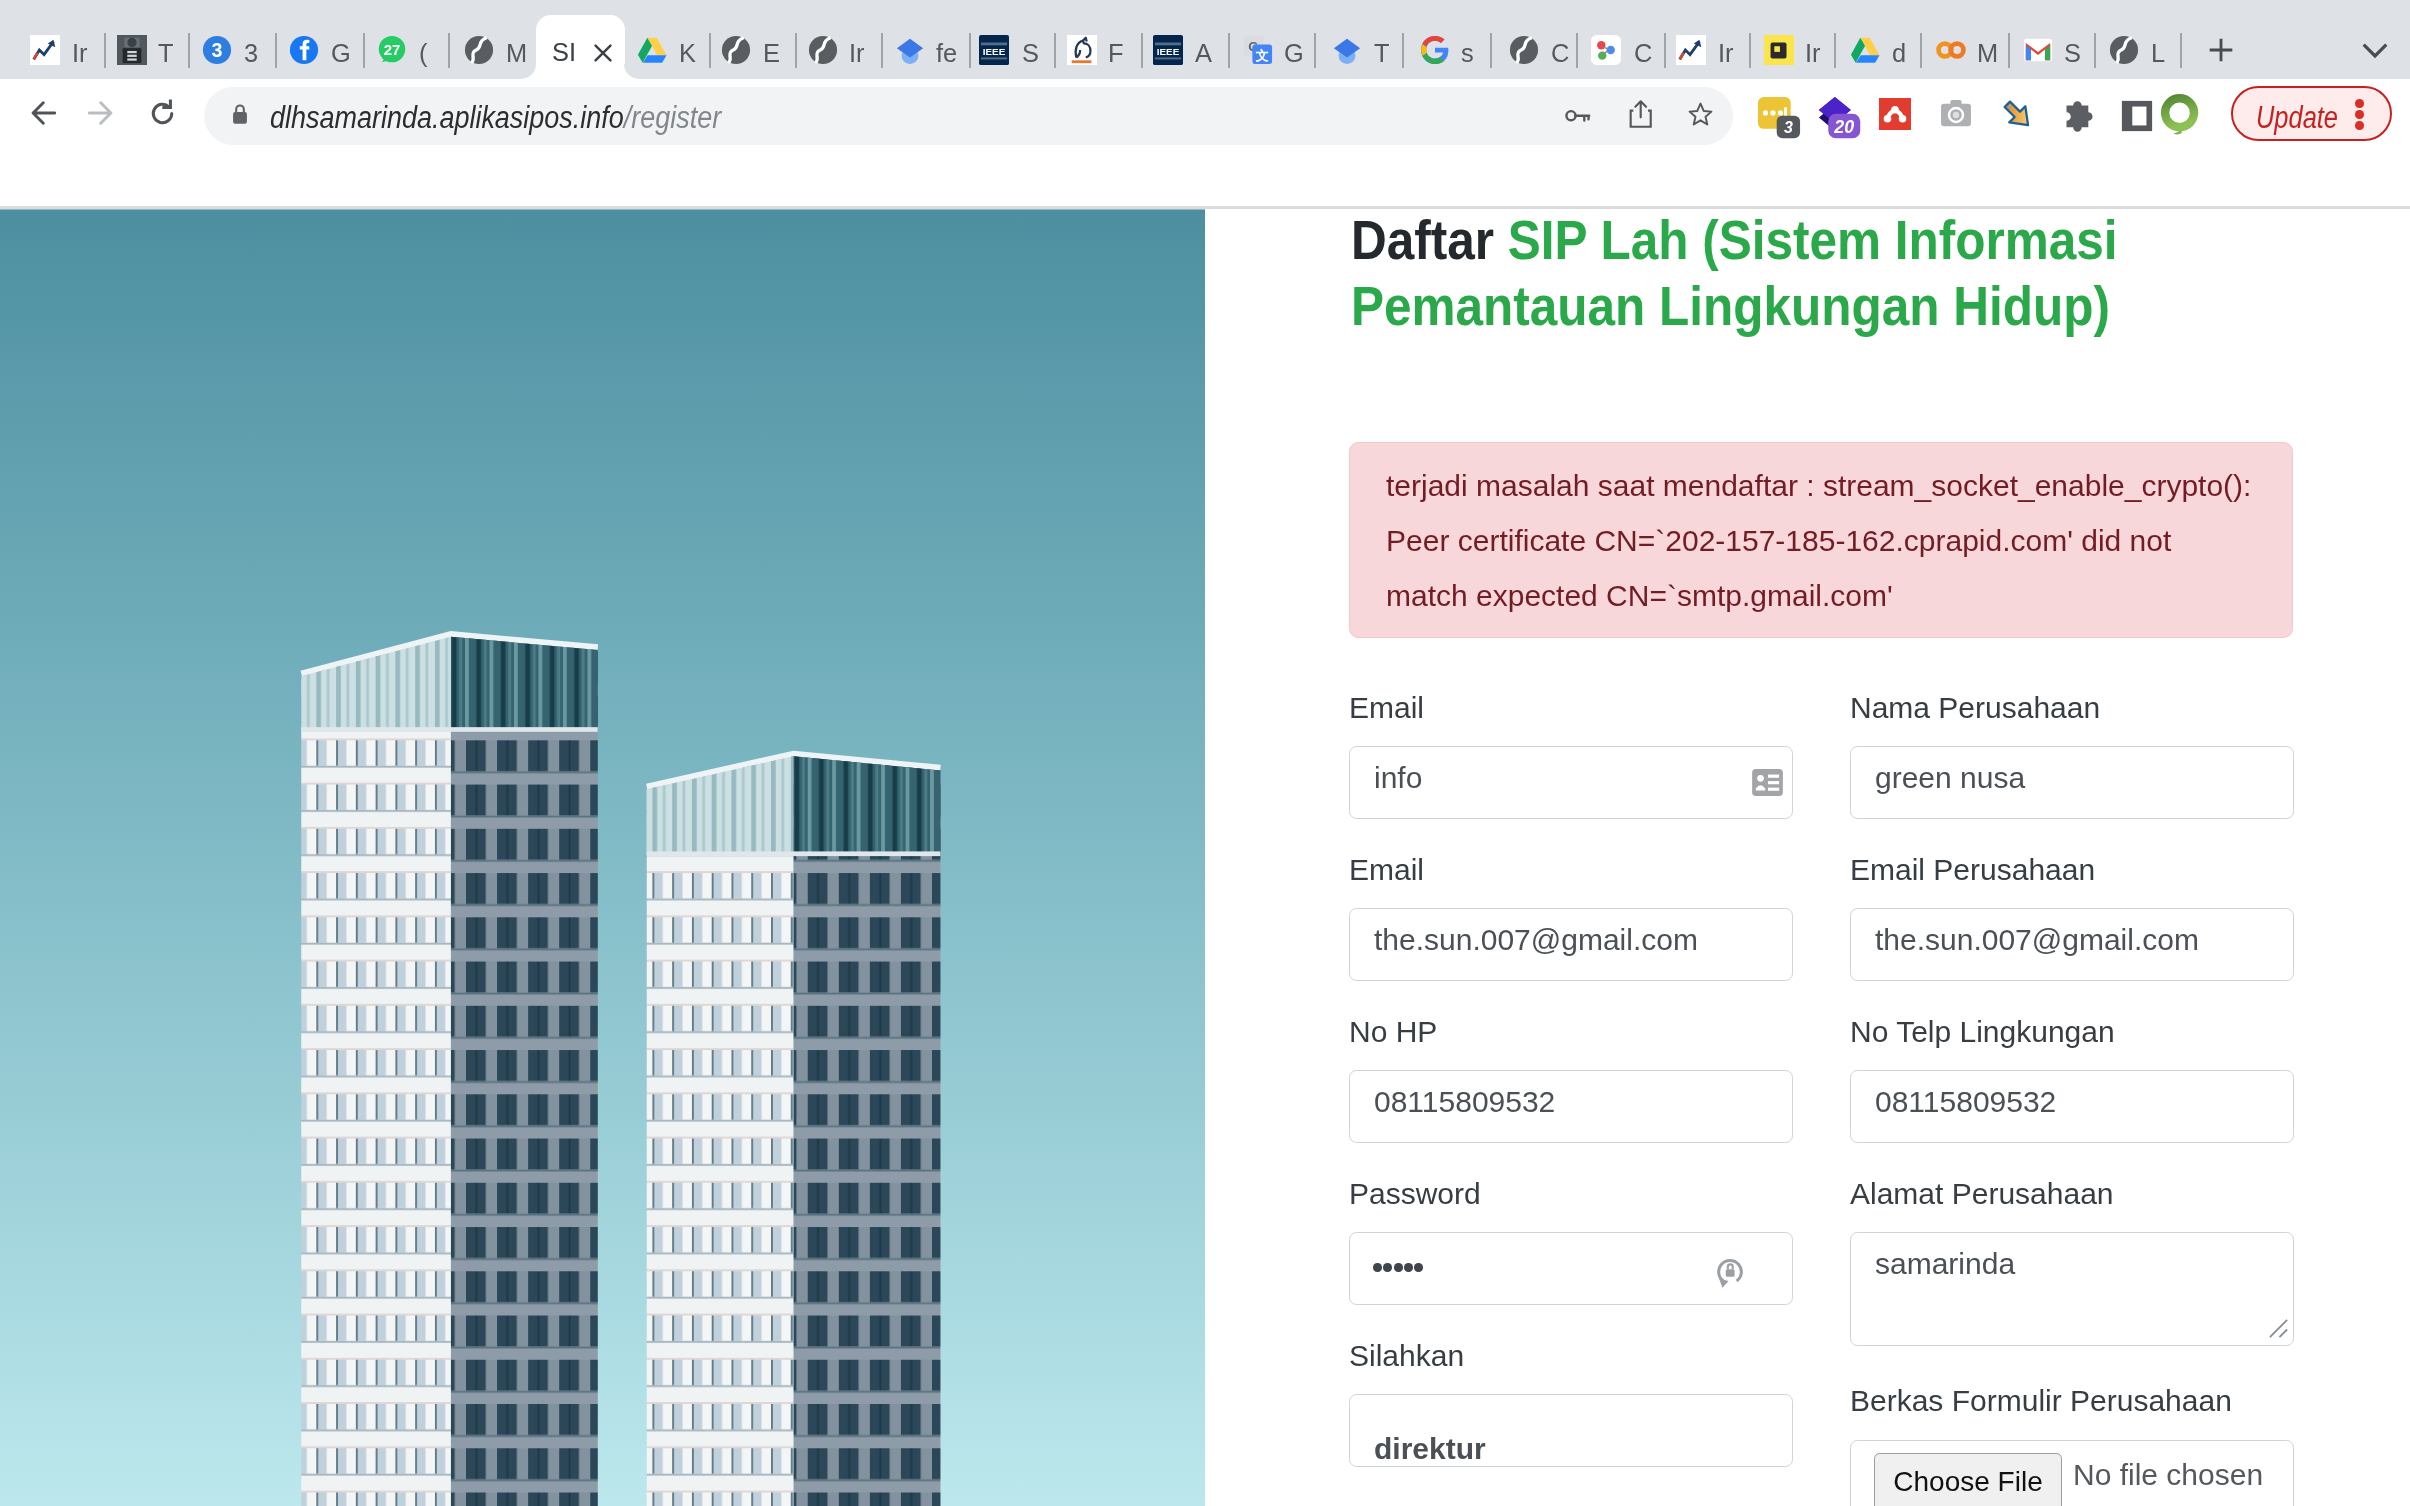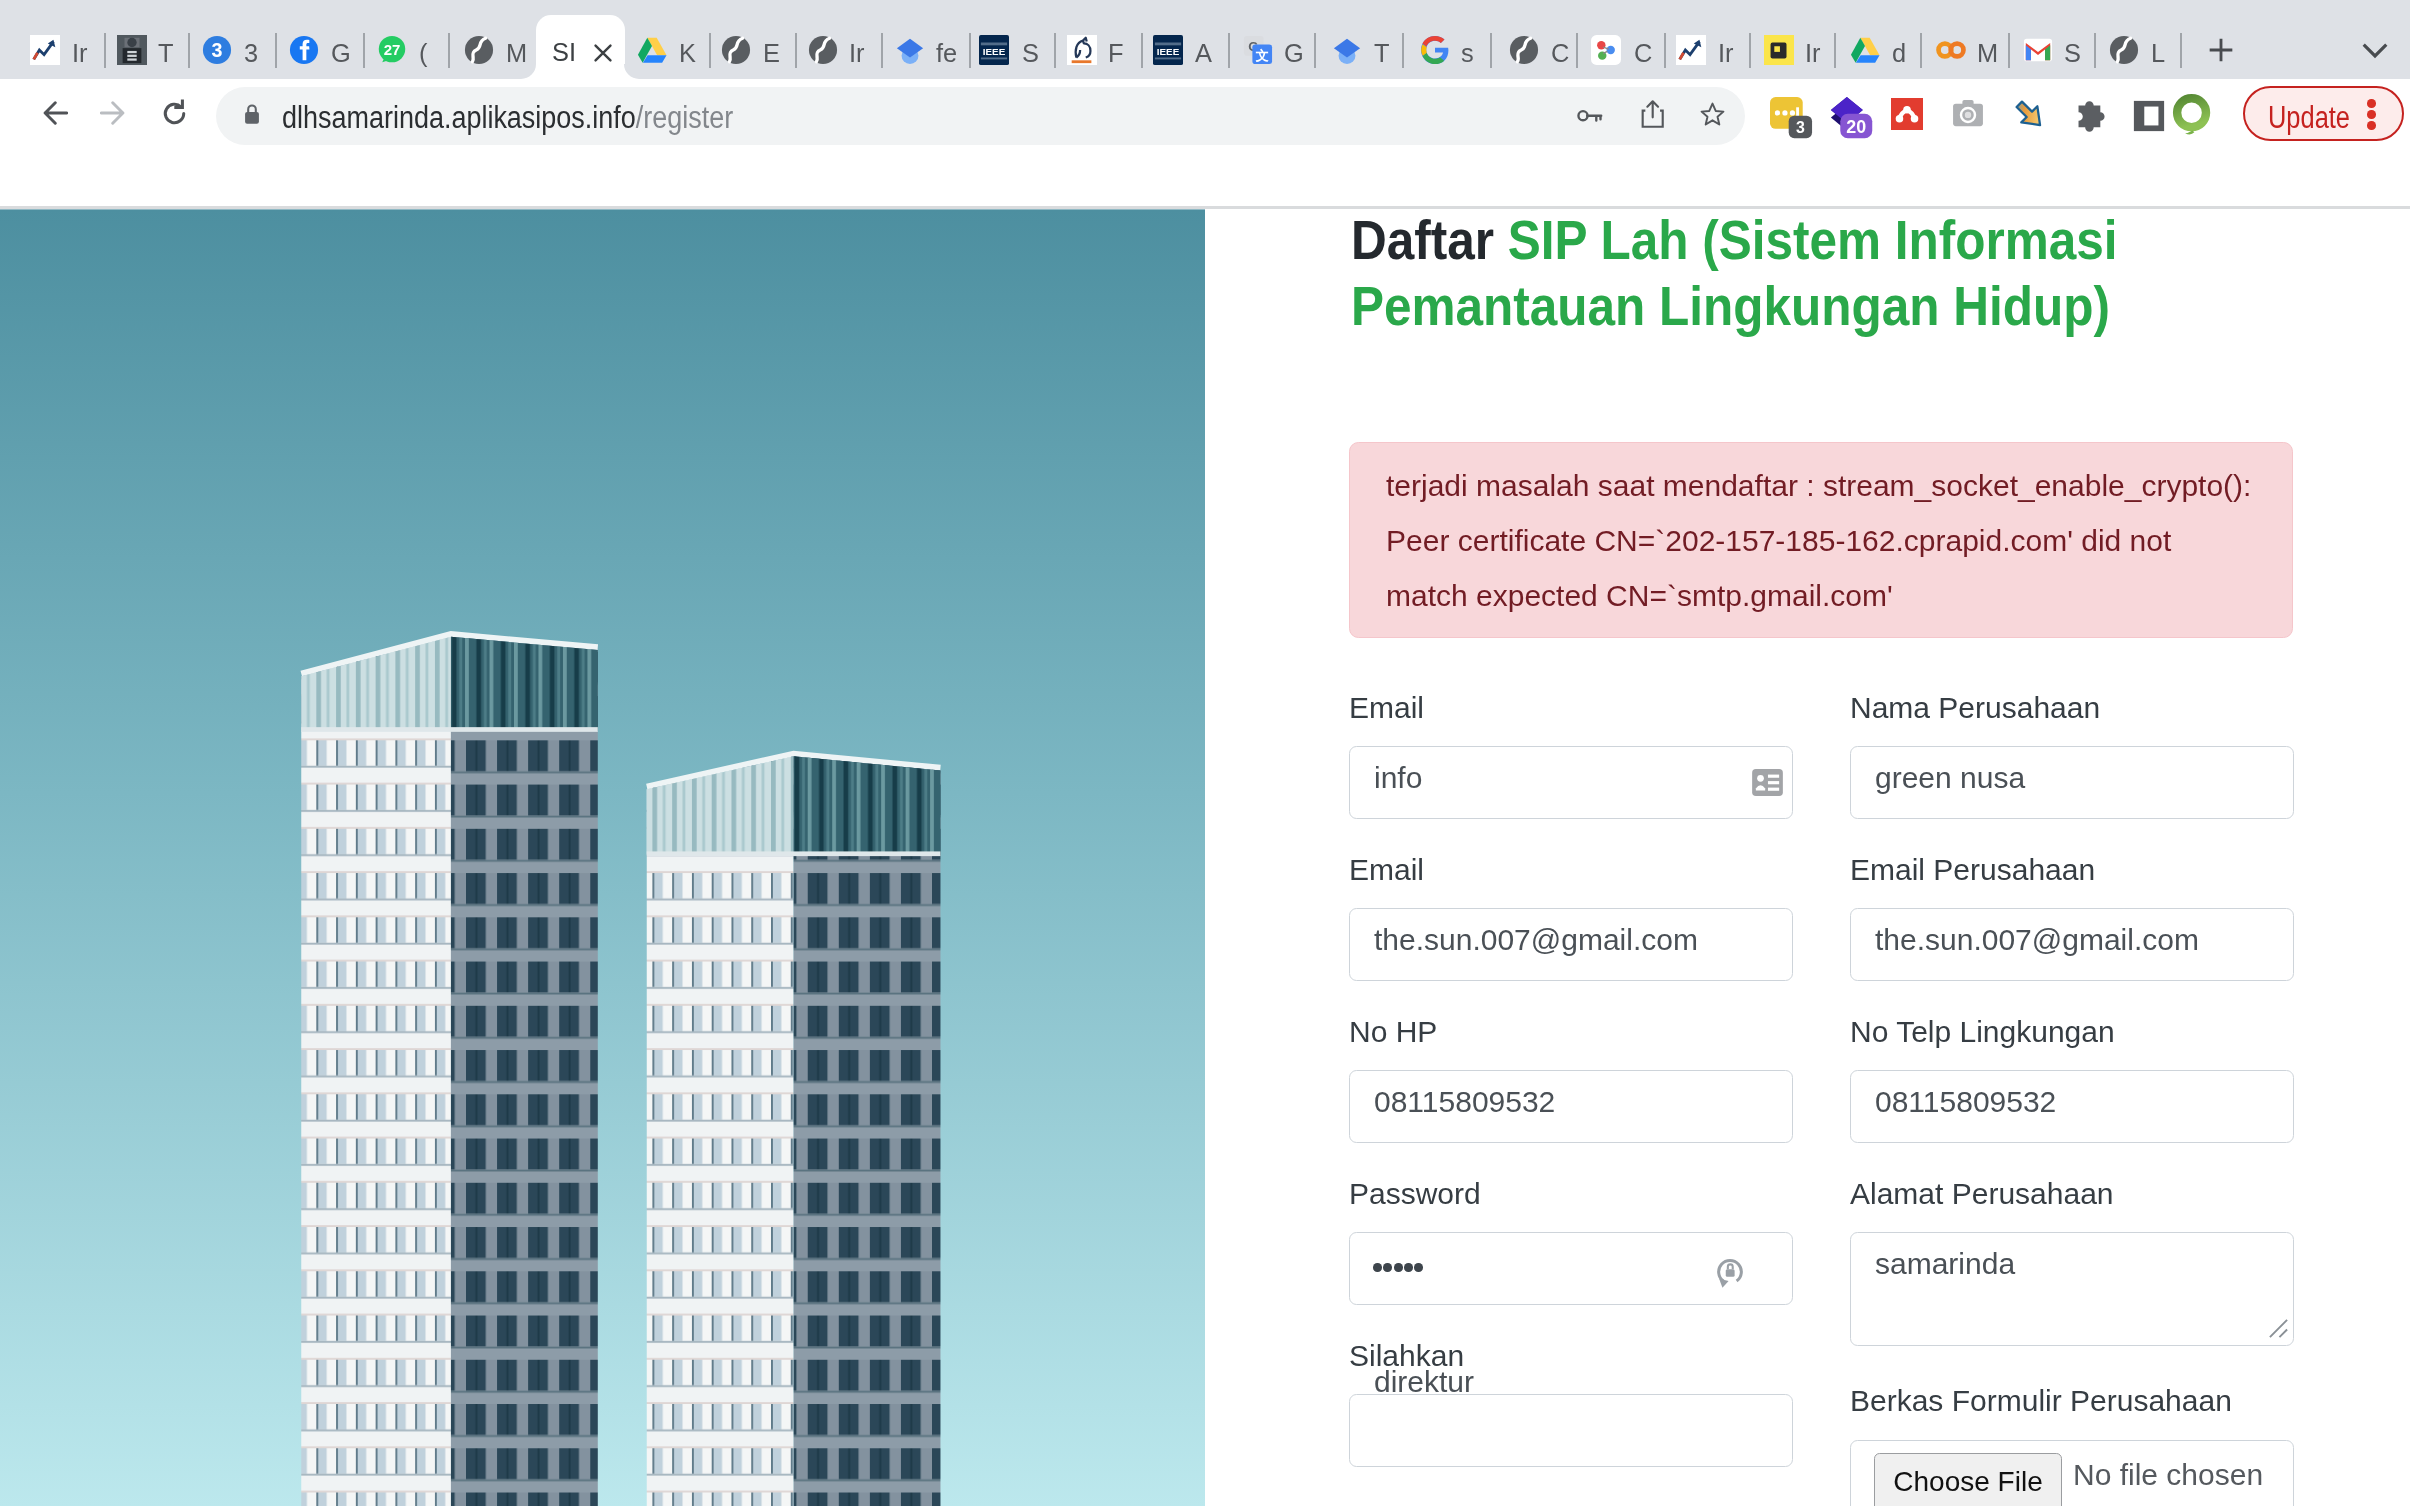--- a/index.html
+++ b/index.html
@@ -1,20 +1,20 @@
 <!DOCTYPE html>
 <html style="font-size:15px"><head>
 <meta charset="utf-8">
 <style>
   * { margin:0; padding:0; box-sizing:border-box; }
   html,body { width:2411px; height:1507px; overflow:hidden; background:#fff;
     font-family:"Liberation Sans", sans-serif; }
   .abs { position:absolute; }
   #tabstrip { position:absolute; left:0; top:0; width:2411px; height:79px; background:#dee1e6; }
-  #toolbar { position:absolute; left:12px; top:0; width:2381px; height:207px; background:transparent; }
+  #toolbar { position:absolute; left:0; top:0; width:2381px; height:207px; background:transparent;font-style:italic; }
   #hairline { position:absolute; left:0; top:206px; width:2411px; height:2.8px; background:#d9dbdd; }
   #content { position:absolute; left:0; top:209px; width:2411px; height:1298px; background:#fff; }
   .sep { position:absolute; top:33px; width:1.9px; height:35px; background:#a0a4a9; }
   .tletter { position:absolute; top:38px; height:30px; font-size:25.4px; color:#55585c; line-height:30px; white-space:nowrap; }
   .fav { position:absolute; top:35px; width:30px; height:30px; }
   .label { position:absolute; font-size:30px; line-height:45px; color:#363d43; }
   .input { position:absolute; width:444px; height:73px; background:#fff; border:1.9px solid #ced4da; border-radius:7.5px; }
   .itext { position:absolute; font-size:30px; line-height:45px; color:#4a5056; }
 </style>
 </head>
@@ -439,20 +439,20 @@
       </svg>
     <div class="label" style="left:1837px;top:962px;">Alamat Perusahaan</div>
     <div class="input" style="left:1837px;top:1023px;height:114px;"></div>
     <div class="itext" style="left:1862px;top:1032px;">samarinda</div>
     <svg class="abs" style="left:2255px;top:1109px;" width="21" height="21" viewBox="0 0 22 22">
         <path d="M20 2 L2 20 M20 12 L12 20" stroke="#8a9096" stroke-width="2"></path>
       </svg>
 
     <div class="label" style="left:1336px;top:1124px;">Silahkan</div>
     <div class="input" style="left:1336px;top:1185px;"></div>
-    <div class="itext" style="left:1361px;top:1150px;">direktur</div>
+    <div class="itext" style="left:1361px;top:1217px;font-weight:bold;">direktur</div>
     <div class="label" style="left:1837px;top:1169px;">Berkas Formulir Perusahaan</div>
     <div class="input" style="left:1837px;top:1231px;height:94px;"></div>
     <div class="abs" style="left:1861px;top:1244px;width:188px;height:60px;background:#f0f0f0;border:1.9px solid #9b9da0;border-radius:5.6px;font-size:28px;color:#111;text-align:center;line-height:56px;">Choose File</div>
     <div class="abs" style="left:2060px;top:1249px;font-size:30px;color:#55595e;">No file chosen</div>
   </div>
 </div>
 
 
 </body></html>

